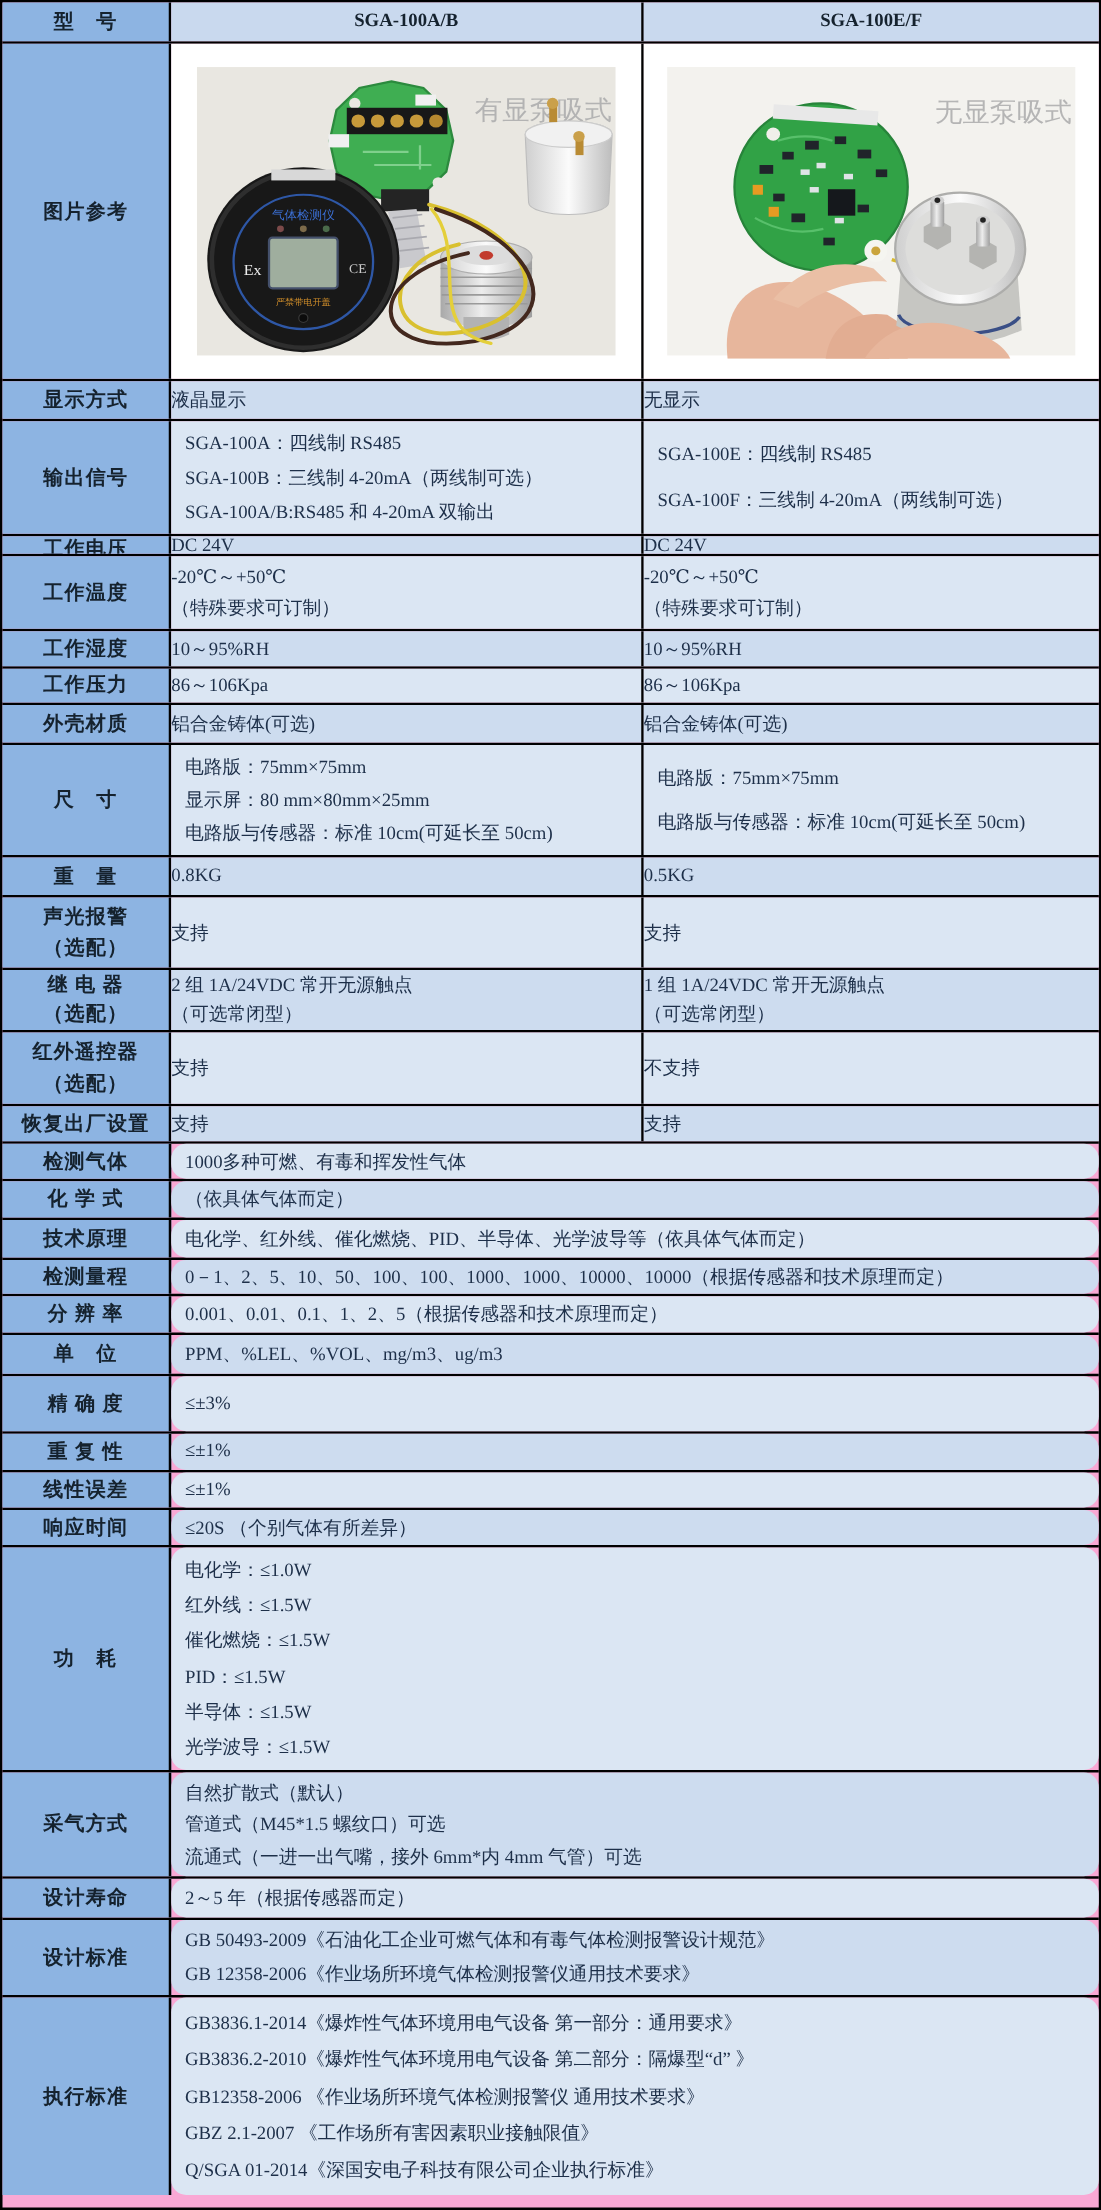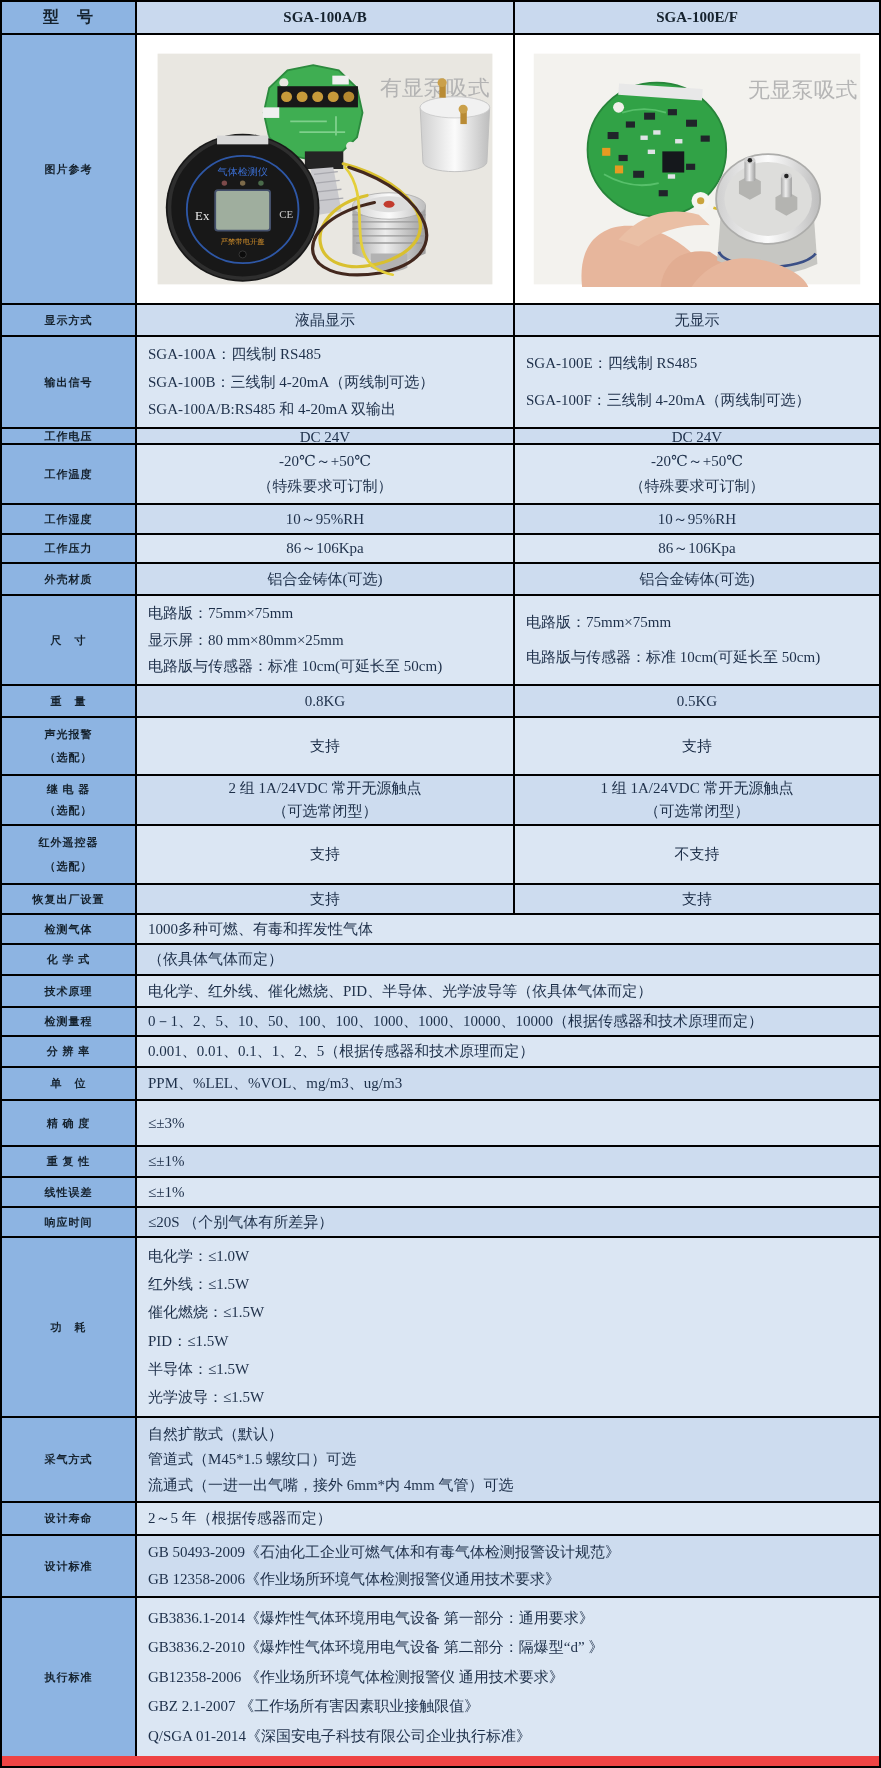--- a/index.html
+++ b/index.html
@@ -1,26 +1,26 @@
 <!DOCTYPE html>
 <html><head>
 <meta charset="utf-8">
 <style>
   html,body{margin:0;padding:0;background:#fff;}
   body{font-family:"Liberation Serif","DejaVu Serif",serif;color:#1d2f49;}
-  .sheet{width:881px;height:1768px;box-sizing:border-box;border:2px solid #000;background:#ef4444;}
+  .sheet{width:881px;height:1768px;box-sizing:border-box;border:2px solid #000;background:#f9a8d4;}
   .r{display:flex;box-sizing:border-box;border-bottom:2px solid #000;width:877px;}
   .r:last-child{border-bottom:none;}
   .cell{box-sizing:border-box;display:flex;flex-direction:column;justify-content:space-evenly;overflow:hidden;}
   .lab{width:135px;background:#8db4e2;border-right:2px solid #000;align-items:center;
-       font-weight:bold;color:#15222e;font-size:11px;letter-spacing:1px;}
+       font-weight:bold;color:#15222e;font-size:16px;letter-spacing:1px;}
   .ca{width:378px;border-right:2px solid #000;}
   .cb{width:364px;}
-  .cf{width:742px;}
-  .cc{align-items:center;font-size:15px;}
+  .cf{width:742px;border-radius:12px;}
+  .cc{font-size:15px;}
   .lc{align-items:flex-start;padding-left:11px;font-size:15px;}
   .l .val{background:#dbe6f3;}
   .d .val{background:#cddcef;}
   .hdr .lab{font-size:16px;}
   .hdrval{background:#c9d9ee;align-items:center;justify-content:center;font-weight:bold;font-size:15px;color:#15222e;}
   .ln{display:block;white-space:nowrap;}
   .photo{padding:16px;background:#fff;justify-content:stretch;}
   .ph{display:block;width:100%;height:100%;}
 </style>
 </head>

